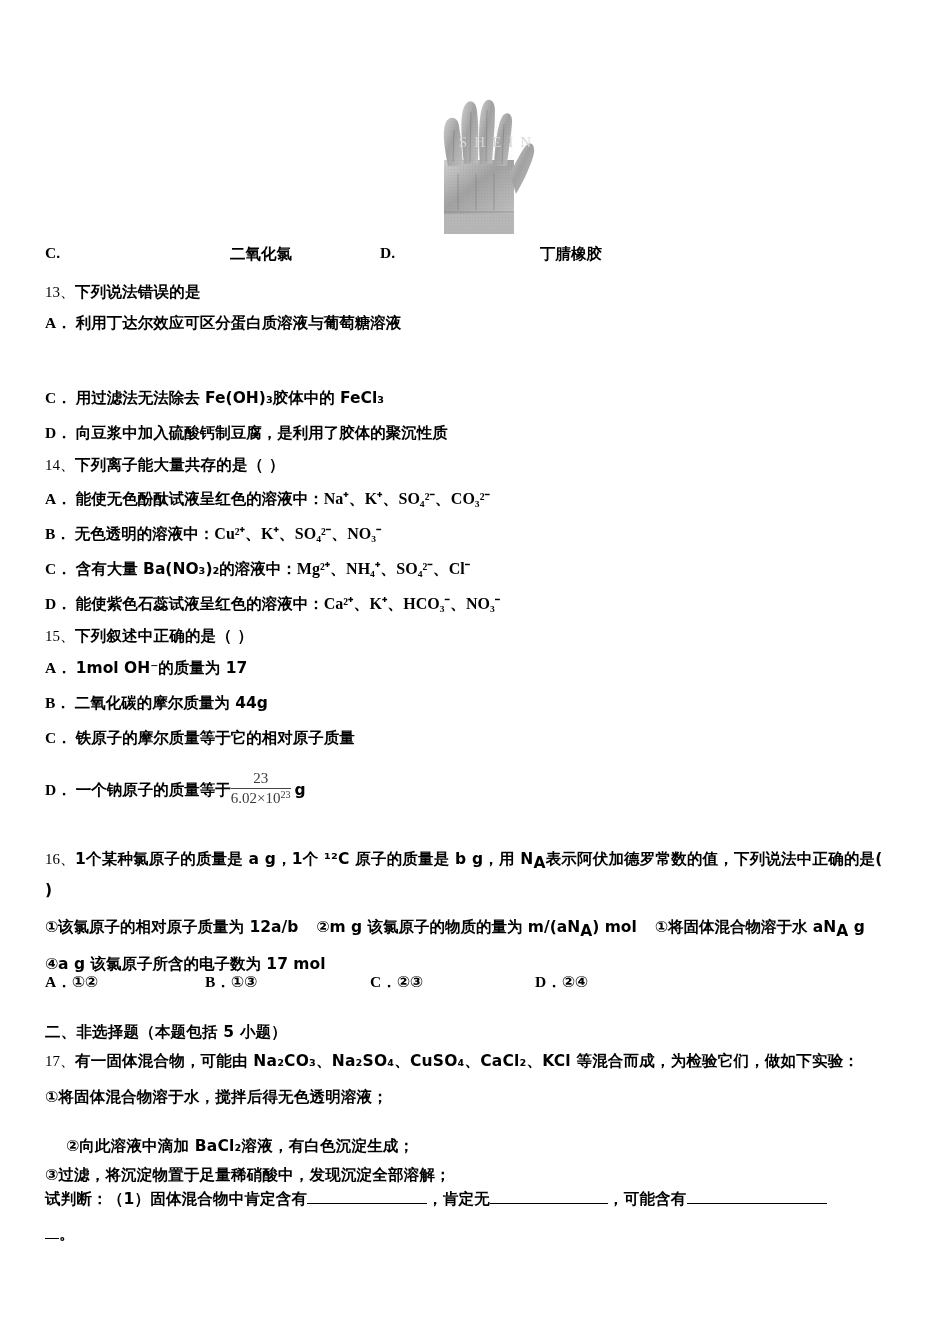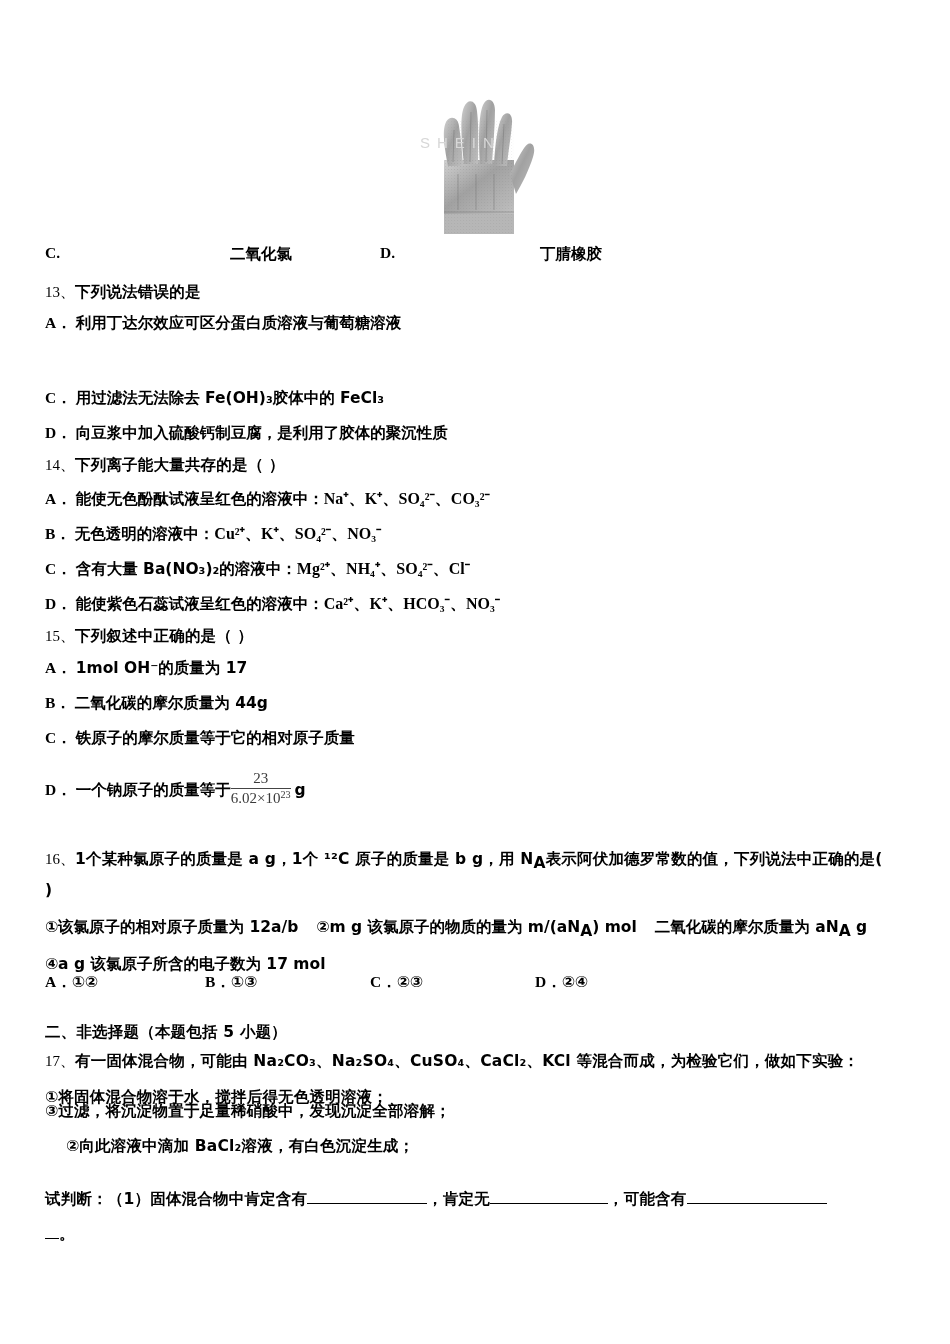--- a/index.html
+++ b/index.html
@@ -136,22 +136,22 @@
 
   
   .glove {
     position: absolute;
     left: 418px; top: 10px;
     width: 120px; height: 165px;
   }
   .glove svg { width: 120px; height: 165px; display:block; }
   .glove-wm {
     position:absolute; left: 2px; top: 52px; width: 118px;
-    text-align:left;
-    font-family:Liberation Sans, sans-serif;
+    text-align:right;
+    font-family:Liberation Serif, serif;
     font-size: 15px; letter-spacing: 7px; color: #d7d7d7;
   }
 
   
   .q { position: absolute; left: 45px; width: 880px; }
   .line { white-space: nowrap; }
 
   .fracwrap {
     display: inline-block;
     vertical-align: -0.55em;
@@ -322,21 +322,21 @@
     <div class="line">
       <span class="qnum">16、</span><span class="stem">1个某种氯原子的质量是 a g，1个 ¹²C 原子的质量是 b g，用 N</span><sub class="stem">A</sub><span class="stem">表示阿伏加德罗常数的值，下列说法中正确的是(</span>
     </div>
   </div>
   <div class="q" style="top:881px;">
     <span class="stem">)</span>
   </div>
 
   <div class="q" style="top:917px;">
     <div class="line">
-      <span class="opttext">①该氯原子的相对原子质量为 12a/b</span><span style="display:inline-block;width:18px;"></span><span class="opttext">②m g 该氯原子的物质的量为 m/(aN</span><sub class="opttext">A</sub><span class="opttext">) mol</span><span style="display:inline-block;width:18px;"></span><span class="opttext">二氧化碳的摩尔质量为 aN</span><sub class="opttext">A</sub><span class="opttext"> g</span>
+      <span class="opttext">①该氯原子的相对原子质量为 12a/b</span><span style="display:inline-block;width:18px;"></span><span class="opttext">②m g 该氯原子的物质的量为 m/(aN</span><sub class="opttext">A</sub><span class="opttext">) mol</span><span style="display:inline-block;width:18px;"></span><span class="opttext">①将固体混合物溶于水 aN</span><sub class="opttext">A</sub><span class="opttext"> g</span>
     </div>
   </div>
 
   <div class="q" style="top:954px;">
     <span class="opttext">④a g 该氯原子所含的电子数为 17 mol</span>
   </div>
 
   <div class="q" style="top:972px;">
     <div class="line">
       <span style="display:inline-block;width:160px;"><span class="optlabel">A．</span><span class="opttext">①②</span></span><span style="display:inline-block;width:165px;"><span class="optlabel">B．</span><span class="opttext">①③</span></span><span style="display:inline-block;width:165px;"><span class="optlabel">C．</span><span class="opttext">②③</span></span><span style="display:inline-block;"><span class="optlabel">D．</span><span class="opttext">②④</span></span>
@@ -351,21 +351,21 @@
     <div class="line">
       <span class="qnum">17、</span><span class="stem">有一固体混合物，可能由 Na₂CO₃、Na₂SO₄、CuSO₄、CaCl₂、KCl 等混合而成，为检验它们，做如下实验：</span>
     </div>
   </div>
   <div class="q" style="top:1087px;">
     <span class="stem">①将固体混合物溶于水，搅拌后得无色透明溶液；</span>
   </div>
   <div class="q" style="top:1136px;margin-left:21px;">
     <span class="stem">②向此溶液中滴加 BaCl₂溶液，有白色沉淀生成；</span>
   </div>
-  <div class="q" style="top:1101px;">
+  <div class="q" style="top:1165px;">
     <span class="stem">③过滤，将沉淀物置于足量稀硝酸中，发现沉淀全部溶解；</span>
   </div>
 
   <div class="q" style="top:1189px;">
     <div class="line">
       <span class="stem">试判断：（1）固体混合物中肯定含有</span><span class="blank-s"></span><span class="stem">，肯定无</span><span class="blank-m"></span><span class="stem">，可能含有</span><span class="blank-l"></span>
     </div>
   </div>
   <div class="q" style="top:1224px;">
     <span class="blank-tail"></span><span class="stem">。</span>

